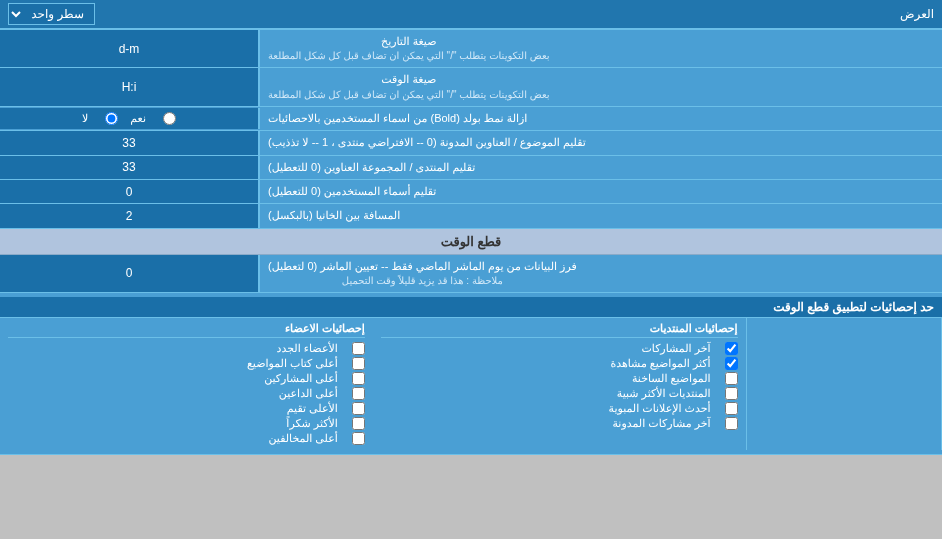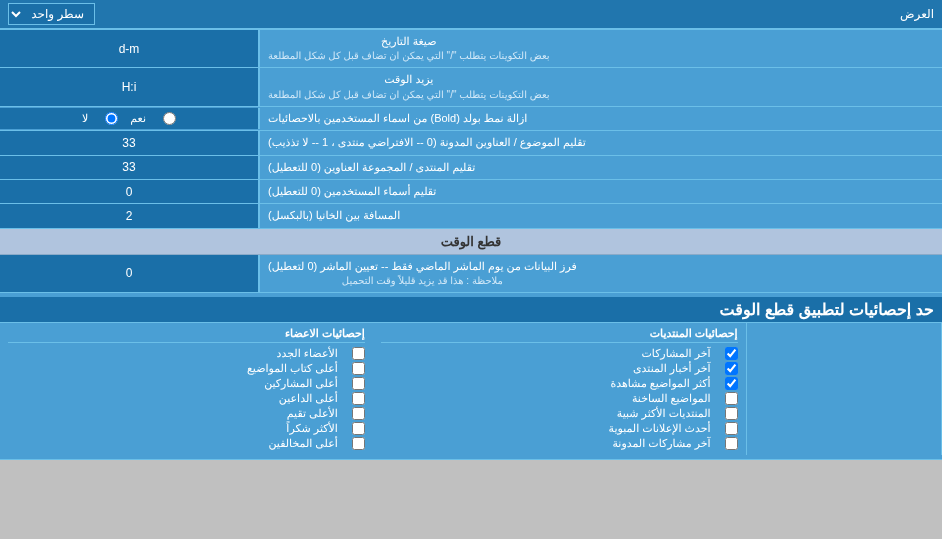--- a/index.html
+++ b/index.html
@@ -100,21 +100,21 @@
       cursor: pointer;
     }
     .checkbox-section {
       background: #4a9fd4;
       padding: 4px 0;
       border-bottom: 1px solid #6bbfe8;
     }
     .checkbox-section-header {
       background: #1a6fa8;
       color: #fff;
-      font-size: 16px;
+      font-size: 12px;
       font-weight: bold;
       padding: 3px 8px;
       text-align: right;
       border-bottom: 1px solid #6bbfe8;
     }
     .checkbox-columns {
       display: flex;
       background: #4a9fd4;
     }
     .checkbox-col {
@@ -201,21 +201,21 @@
       </div>
     </div>
     <div class="row-input">
       <input type="text" value="d-m" style="">
     </div>
   </div>
 
   <div class="row">
     <div class="row-label">
       <div>
-        <div>يزيد الوقت</div>
+        <div>صيغة الوقت</div>
         <div class="subtext">بعض التكوينات يتطلب "/" التي يمكن ان تضاف قبل كل شكل المطلعة</div>
       </div>
     </div>
     <div class="row-input">
       <input type="text" value="H:i" style="">
     </div>
   </div>
 
   <div class="radio-row">
     <div class="row-label">ازالة نمط بولد (Bold) من اسماء المستخدمين بالاحصائيات</div>
@@ -280,24 +280,20 @@
       <div class="checkbox-col" style="flex:0.5;"></div>
 
       <div class="checkbox-col">
         <div class="checkbox-col-header">إحصائيات المنتديات</div>
         <div class="checkbox-item">
           <input type="checkbox" checked="" style="">
           <label>آخر المشاركات</label>
         </div>
         <div class="checkbox-item">
           <input type="checkbox" checked="" style="">
-          <label>آخر أخبار المنتدى</label>
-        </div>
-        <div class="checkbox-item">
-          <input type="checkbox" checked="" style="">
           <label>أكثر المواضيع مشاهدة</label>
         </div>
         <div class="checkbox-item">
           <input type="checkbox" style="">
           <label>المواضيع الساخنة</label>
         </div>
         <div class="checkbox-item">
           <input type="checkbox" style="">
           <label>المنتديات الأكثر شبية</label>
         </div>

